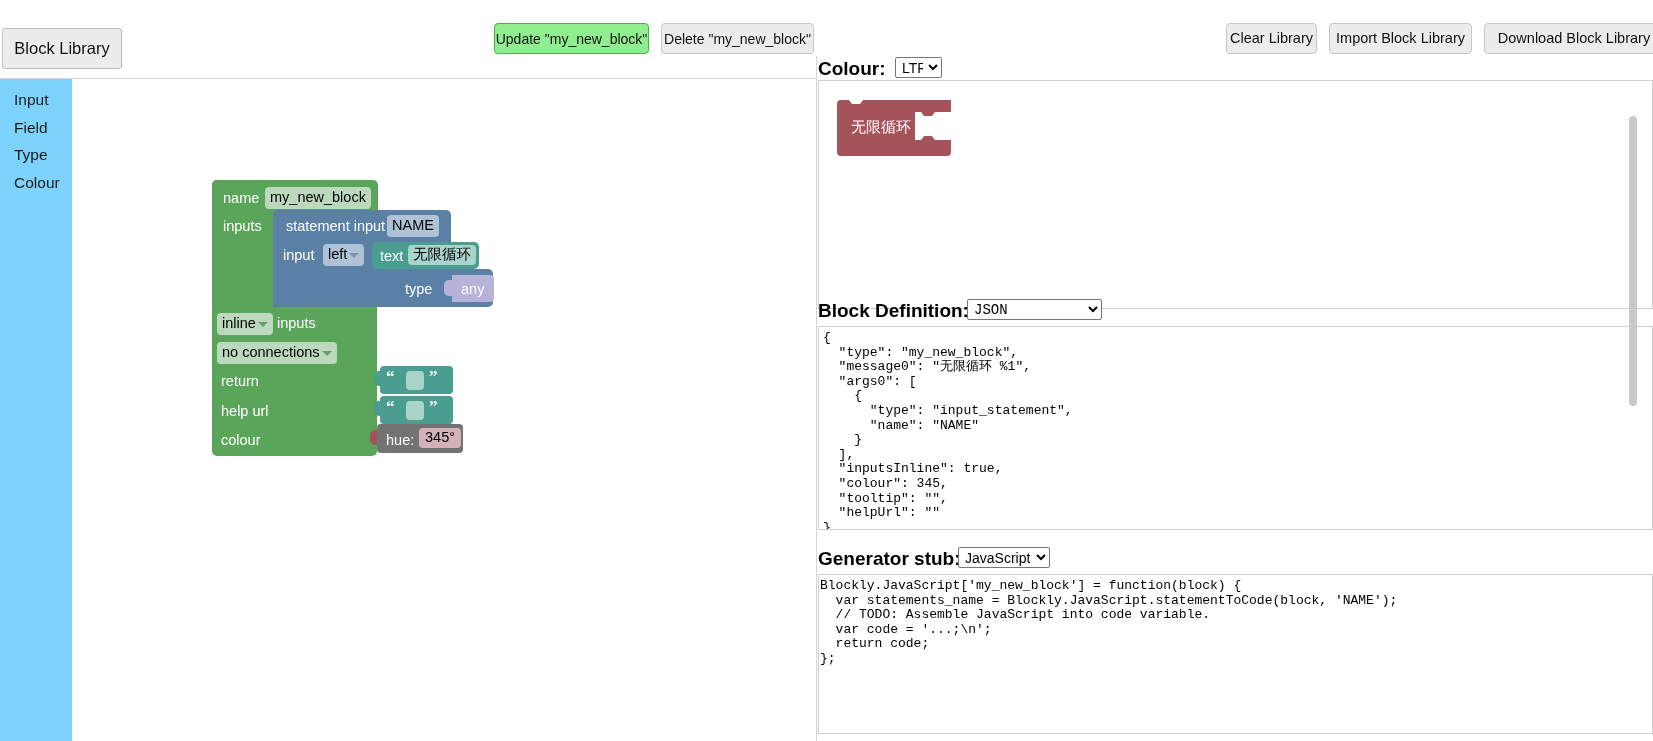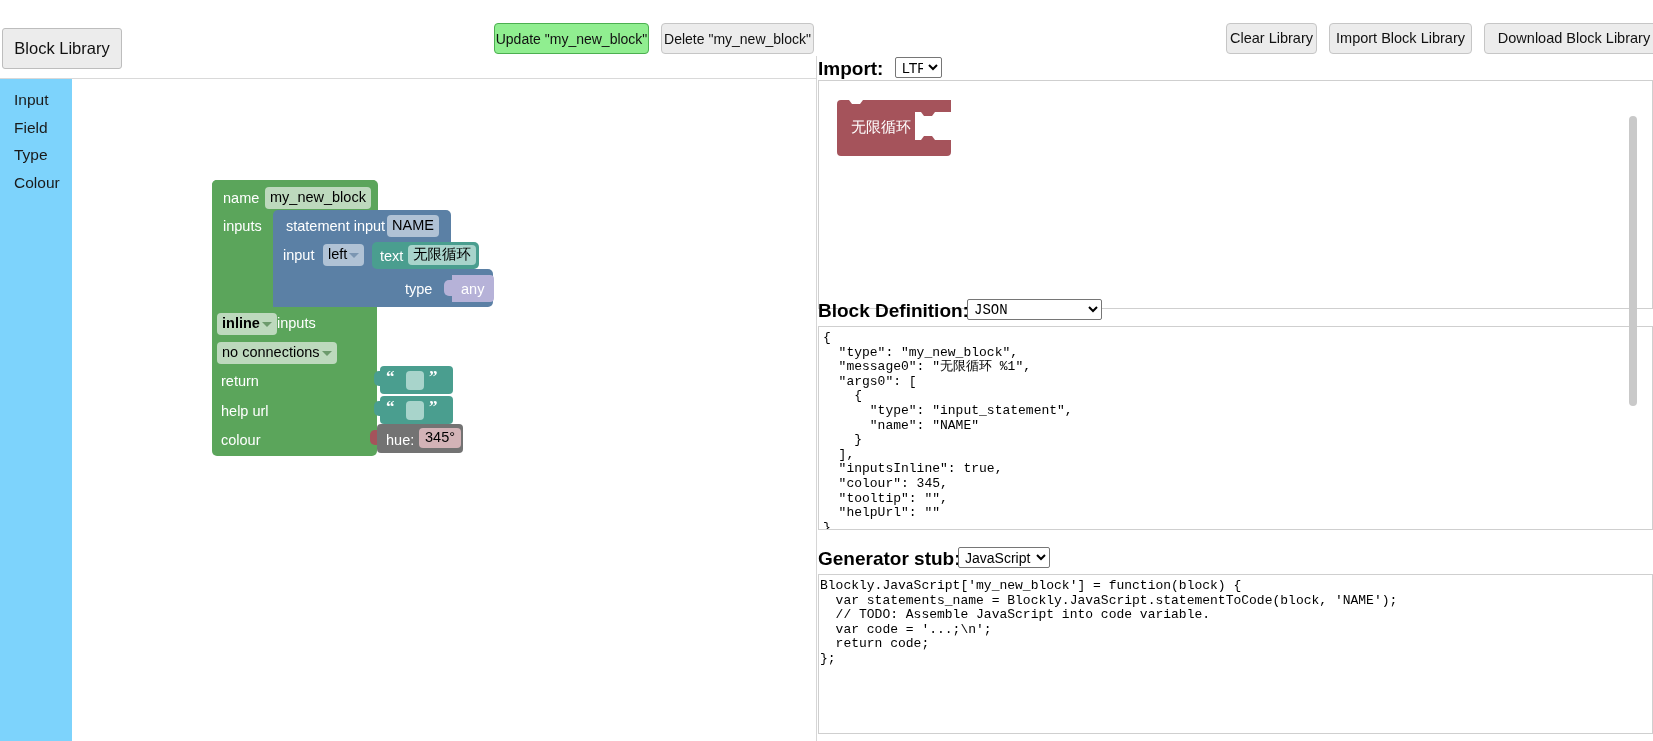--- a/index.html
+++ b/index.html
@@ -368,21 +368,21 @@
       <div class="blk" id="field-text-blk"></div>
       <div class="blk-label" style="left:308px; top:170px;">text</div>
       <div class="fld-teal" style="left:336px; top:166px;">无限循环</div>
 
       <div class="blk-label" style="left:333px; top:203px;">type</div>
       <div class="blk" id="type-any-notch"></div>
       <div class="blk" id="type-any-blk">
         <span class="blk-label" style="left:9px; top:7px;">any</span>
       </div>
 
-      <div class="field-dropdown" style="left:145px; top:234px;font-weight:bold;">inline</div>
+      <div class="field-dropdown" style="left:145px; top:234px;">inline</div>
       <div class="blk-label" style="left:205px; top:237px;">inputs</div>
 
       <div class="field-dropdown" style="left:145px; top:263px;">no connections</div>
 
       <div class="blk-label" style="left:149px; top:295px;">return</div>
       <div class="quote-notch" style="left:302px; top:292px;"></div>
       <div class="text-quote-blk" style="left:308px; top:287px;">
         <span class="q" style="left:6px;">“</span>
         <span class="box"></span>
         <span class="q" style="left:49px;">”</span>
@@ -403,21 +403,21 @@
         <span id="hue-field">345°</span>
       </div>
 
     </div>
   </div>
 
   <div class="divider-v"></div>
 
   <div class="rightpane">
 
-    <div class="section-head" style="left:1px; top:3px;">Import:</div>
+    <div class="section-head" style="left:1px; top:3px;">Colour:</div>
     <select class="mini" id="preview-dir-select" style="left:78px; top:1px; width:47px;"><option value="LTR">LTR</option><option value="RTL">RTL</option></select>
 
     <div class="panel-box" id="preview-box">
       <div id="preview-block">
         <svg width="120" height="58" viewBox="0 0 120 58">
           <path d="M0,4 A4,4 0 0 1 4,0 L12,0 L15,4 L23,4 L26,0 L114,0
                    L114,12 L98,12 L95,16 L87,16 L84,12 L78,12
                    L78,40 L84,40 L87,36 L95,36 L98,40 L114,40
                    L114,52 A4,4 0 0 1 110,56 L4,56 A4,4 0 0 1 0,52 Z" fill="#a5535b"></path>
         </svg>

